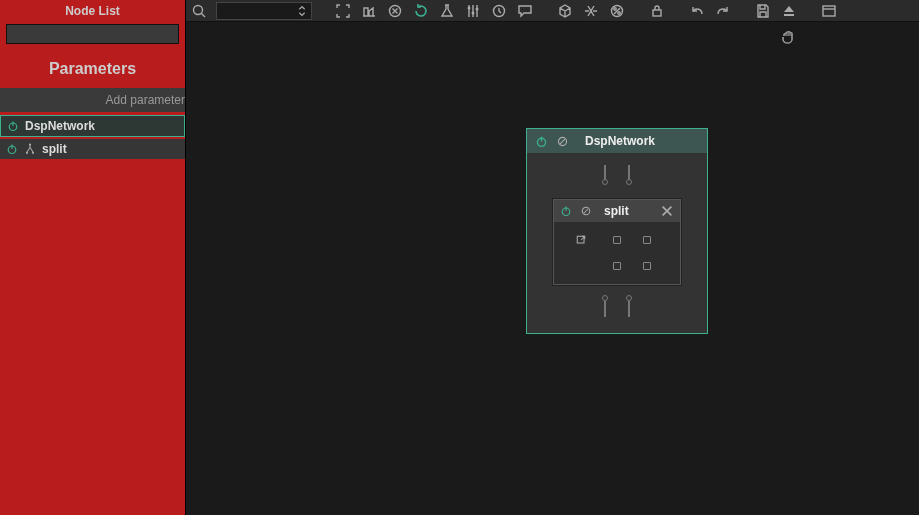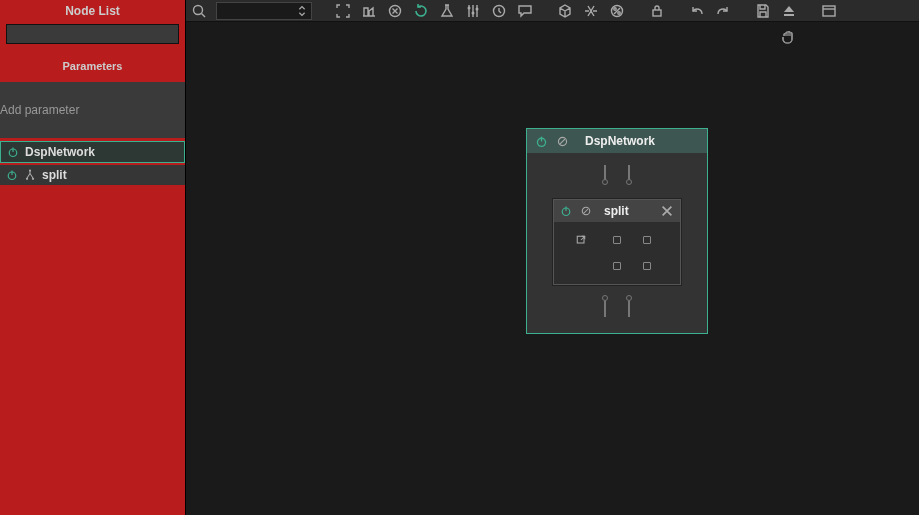--- a/index.html
+++ b/index.html
@@ -3,22 +3,22 @@
 <meta charset="utf-8">
 <style>
   * { margin: 0; padding: 0; box-sizing: border-box; font-family: "Segoe UI", Arial, sans-serif; }
   body { background: #1a1a1a; width: 919px; height: 515px; overflow: hidden; color: #ccc; font-size: 12px; position: relative; }
   .app { display: flex; width: 100%; height: 100%; }
 
   
   .sidebar { width: 185px; background: #b91c1c; display: flex; flex-direction: column; font-size: 12px; }
   .sidebar-title { text-align: center; padding: 4px 0 6px 0; color: #ccc; font-weight: 600; font-size: 12px; }
   .sidebar-input { margin: 0 6px 6px 6px; height: 20px; background: #3a3a3a; border: 1px solid #111; }
-  .sidebar-section { text-align: center; padding: 10px 0; color: #ccc; font-weight: 600; font-size: 11px; }
-  .sidebar-btn { background: #3a3a3a; color: #999; text-align: left; padding: 21px 0; margin: 0 0 3px 0; cursor: pointer; font-size: 12px; }
+  .sidebar-section { text-align: center; padding: 10px 0; color: #ccc; font-weight: 600; font-size: 16px; }
+  .sidebar-btn { background: #3a3a3a; color: #999; text-align: right; padding: 5px 0; margin: 0 0 3px 0; cursor: pointer; font-size: 12px; }
   .node-item { display: flex; align-items: center; gap: 6px; padding: 3px 6px; background: #363636; margin-bottom: 2px; cursor: pointer; }
   .node-item.selected { border: 1px solid #3cb08f; background: #2d3733; }
   .power-icon { width: 12px; height: 12px; flex-shrink: 0; }
   .route-icon { width: 12px; height: 12px; flex-shrink: 0; }
   .node-item-label { color: #ddd; font-weight: 600; font-size: 12px; }
 
   
   .main { flex: 1; display: flex; flex-direction: column; background: #1a1a1a; border-left: 1px solid #000; }
 
   

